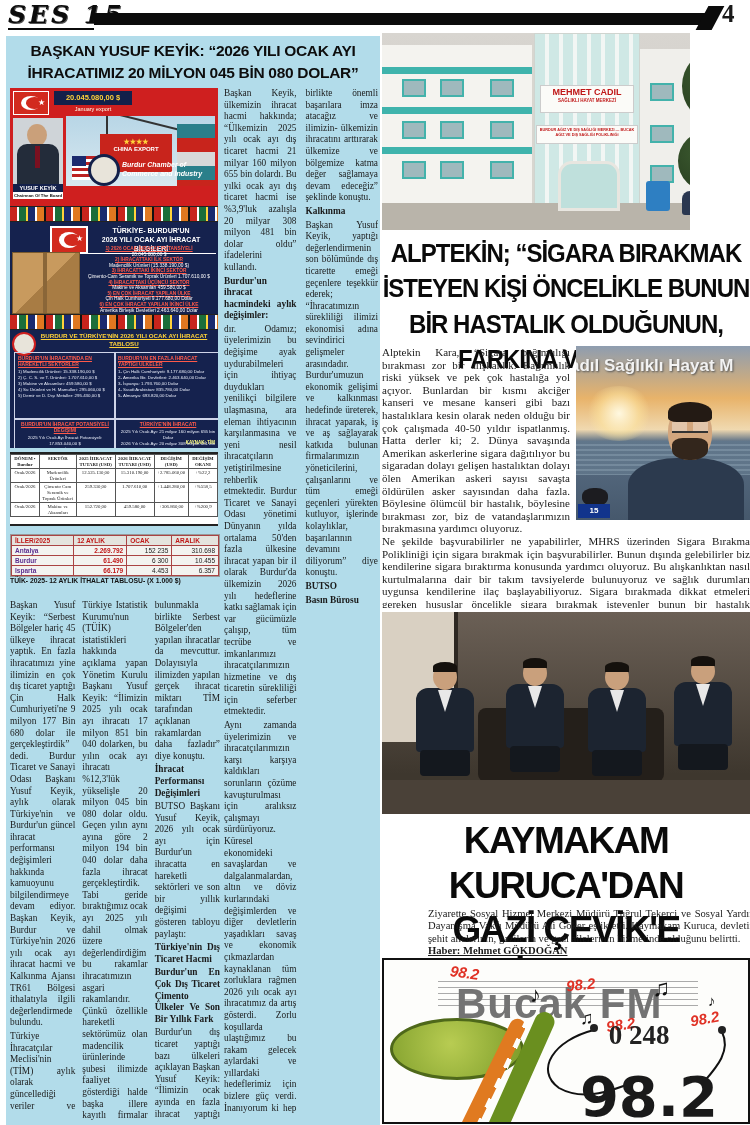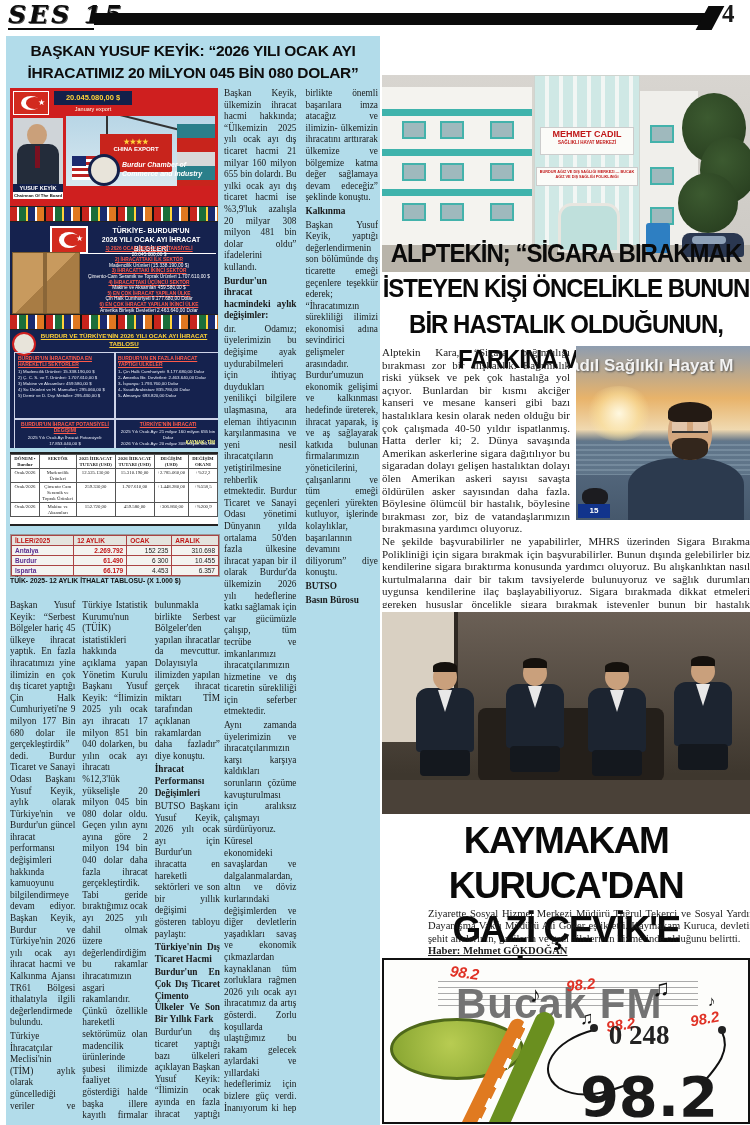--- a/index.html
+++ b/index.html
@@ -104,21 +104,21 @@
      font-weight:bold;font-size:6.8px;line-height:9px;color:#111;}
 
   
   .colflow{column-fill:auto;overflow:hidden;text-align:justify;}
   .colflow p{margin:0 0 2px 0;font-size:9.3px;line-height:11.6px;text-indent:0;}
   .colflow p.sub{font-weight:bold;}
   #lead-below{left:10px;top:600px;width:210px;height:523px;column-count:3;column-gap:7px;}
   #lead-right{left:224px;top:88px;width:154px;height:1035px;column-count:2;column-gap:9px;}
 
   
-  #building-photo{left:382px;top:33px;width:368px;height:197px;background:linear-gradient(#d8d5d0,#ccc9c4);overflow:hidden;margin-top:42px;}
+  #building-photo{left:382px;top:33px;width:308px;height:197px;background:linear-gradient(#d8d5d0,#ccc9c4);overflow:hidden;}
   .bp-tower-l{position:absolute;left:0;top:12px;width:150px;height:158px;background:#f4f3ef;border-right:2px solid #d8d6d0;}
   .bp-band{position:absolute;left:0;width:150px;height:7px;background:#3fb3ac;}
   .bp-win{position:absolute;width:20px;height:14px;background:#9fb9bd;border:2px solid #43b2ab;}
   .bp-center{position:absolute;left:152px;top:0;width:104px;height:172px;
     background:repeating-linear-gradient(90deg,#cfe8e5 0 10px,#f2f6f4 10px 14px);border:1px solid #cfd4cf;}
   .bp-tower-r{position:absolute;left:258px;top:16px;width:58px;height:156px;background:#f0efeb;}
   #bp-sign1{position:absolute;left:158px;top:52px;width:92px;height:26px;background:#fbfbf8;border:1px solid #ccc;
     text-align:center;font-family:"Liberation Sans",sans-serif;}
   #bp-sign1 .l1{color:#c01818;font-weight:900;font-size:9px;line-height:12px;}
   #bp-sign1 .l2{color:#c01818;font-weight:bold;font-size:4.5px;line-height:6px;}

